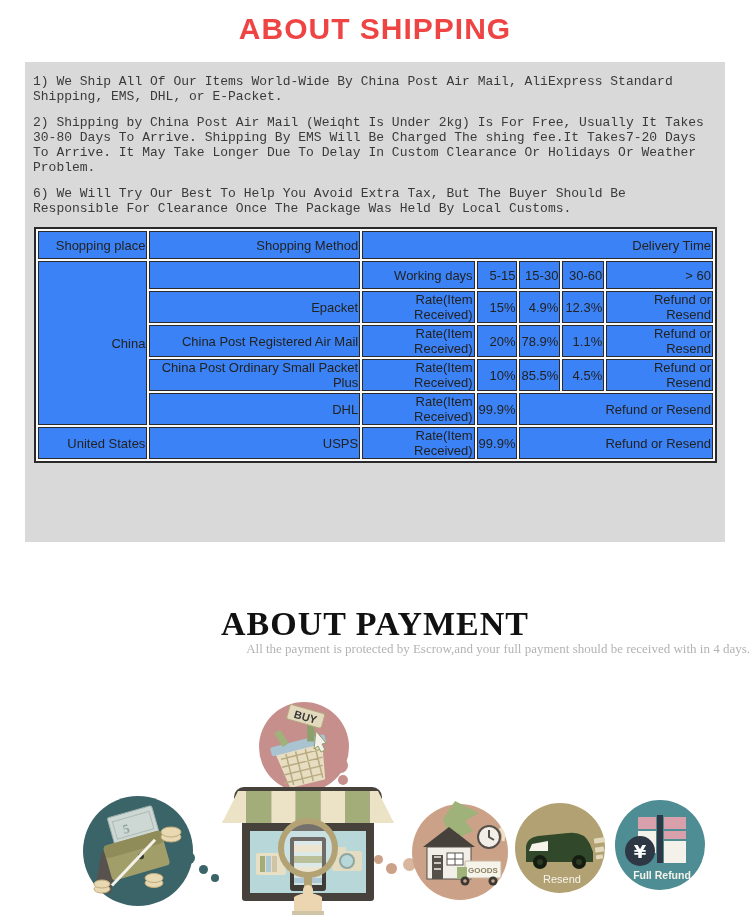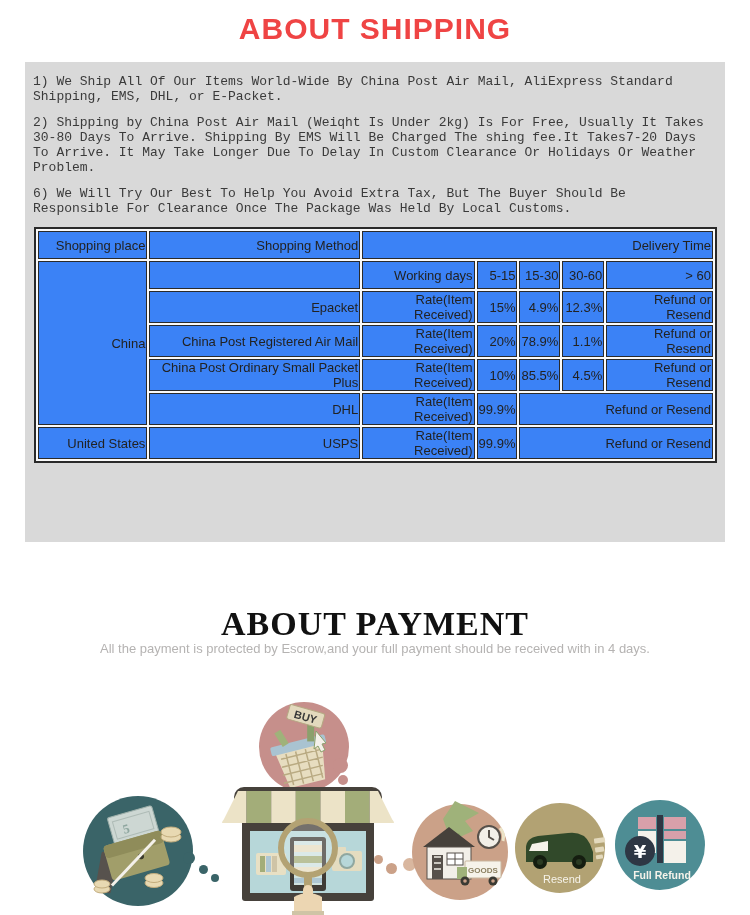--- a/index.html
+++ b/index.html
@@ -18,22 +18,22 @@
     border:2px solid #2a2a2a;margin:10px 0 0 1px;}
   table.ship td{border:1px solid #2a2a2a;background:#3b82f6;height:26px;
     text-align:right;vertical-align:middle;font-size:13px;color:#222;padding:0 1px;}
   .w-place{width:110px}.w-method{width:220px}.w-work{width:113px}
   .w-c1{width:36px}.w-c2{width:36px}.w-c3{width:38px}.w-c4{width:108px}
 
   
   .payment-title{position:absolute;top:590px;left:0;width:750px;text-align:center;
     font-family:"Liberation Serif",serif;font-size:34px;font-weight:bold;color:#111;
     letter-spacing:1px;margin-top:15px;}
-  .payment-sub{position:absolute;top:638px;left:0;width:750px;text-align:center;
-    font-size:13px;color:#b5b3b2;line-height:21px;}
+  .payment-sub{position:absolute;top:638px;left:0;width:750px;text-align:right;
+    font-size:13px;color:#b5b3b2;line-height:21px;font-family:Liberation Serif, serif;}
 
   
   .illus{position:absolute;top:695px;left:0;width:750px;height:220px;overflow:hidden;}
   .illus svg{position:absolute;display:block;}
   .dot{position:absolute;border-radius:50%;}
 </style>
 </head>
 <body>
 
 <div class="page">

